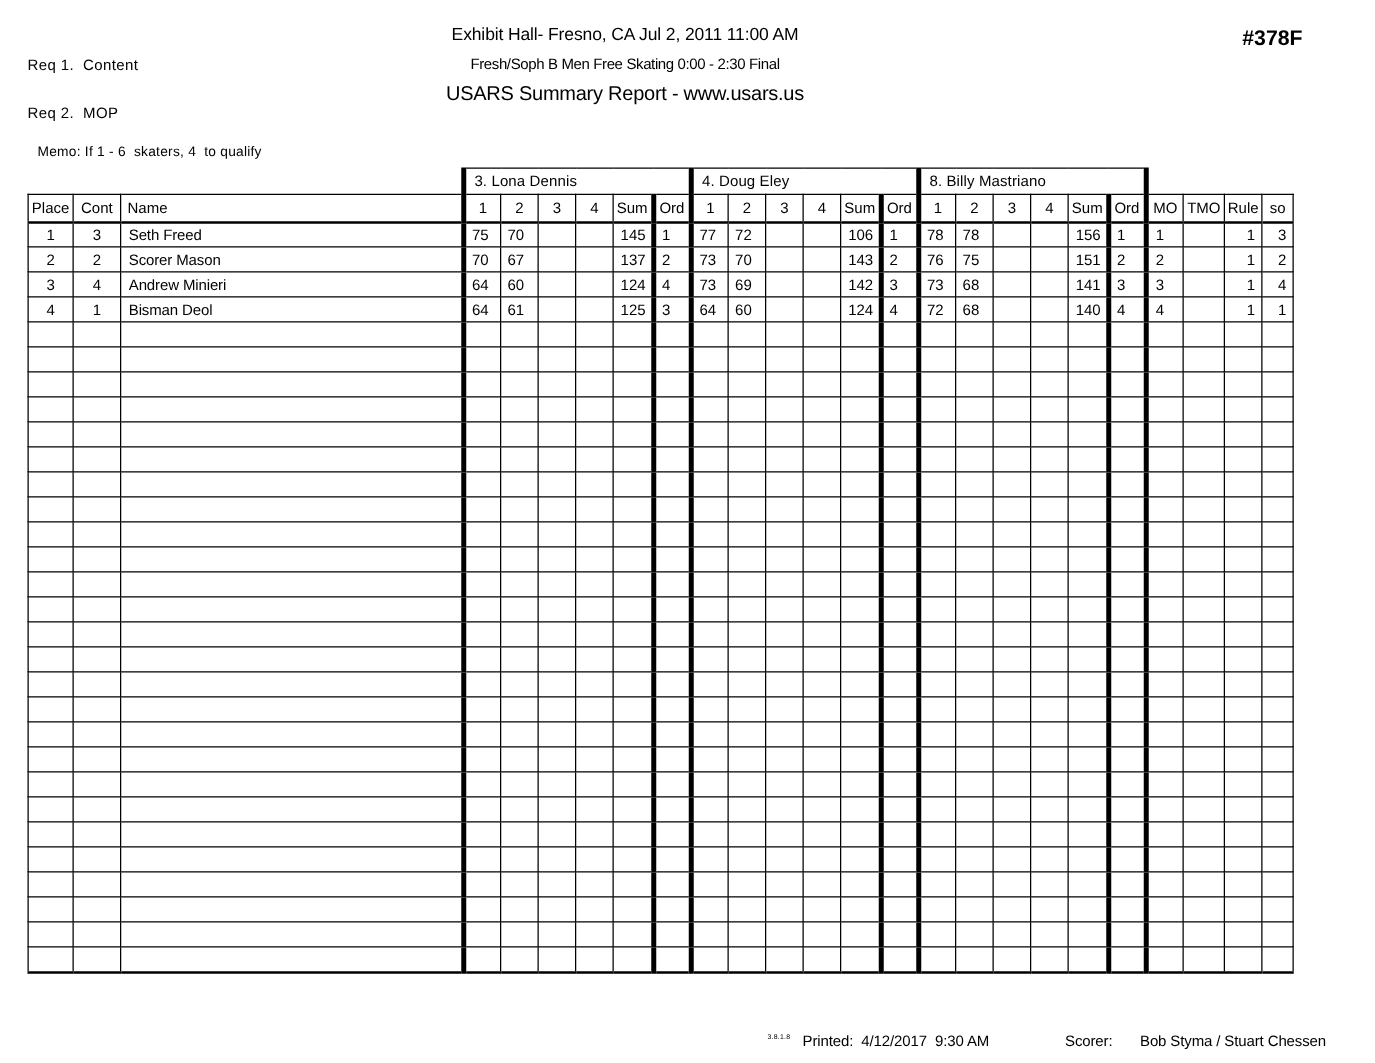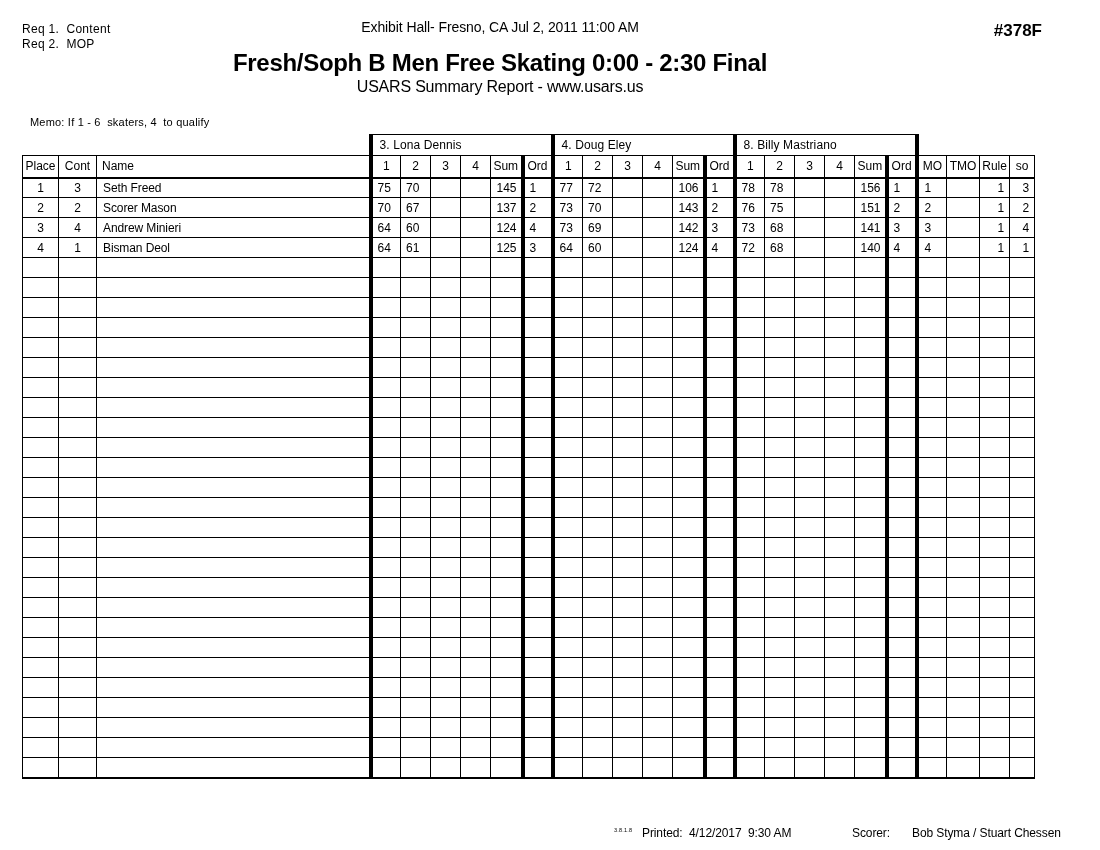--- a/index.html
+++ b/index.html
@@ -18,21 +18,21 @@
 
   
   #req-block {
     position: absolute;
     left: 22px;
     top: 22px;
     font-size: 12px;
     line-height: 15px;
     letter-spacing: 0.3px;
   }
-  #req-block div { white-space: pre; }
+  #req-block div { white-space: pre; margin-top: 23px; }
 
   
   #title-block {
     position: absolute;
     left: 120px;
     top: 18px;
     width: 760px;
     text-align: center;
   }
   #event-title {
@@ -40,25 +40,25 @@
     font-weight: bold;
     line-height: 21px;
     letter-spacing: -0.2px;
   }
   #venue-line {
     font-size: 14px;
     line-height: 18px;
     letter-spacing: -0.1px;
   }
   #division-line {
-    font-size: 24px;
-    font-weight: bold;
+    font-size: 12px;
+    font-weight: normal;
     line-height: 25px;
     letter-spacing: -0.3px;
-    margin-top: 14px;
+    margin-top: 3px;
   }
   #report-line {
     font-size: 16px;
     line-height: 21px;
     letter-spacing: -0.2px;
     margin-top: 1px;
   }
 
   
   #event-number {

